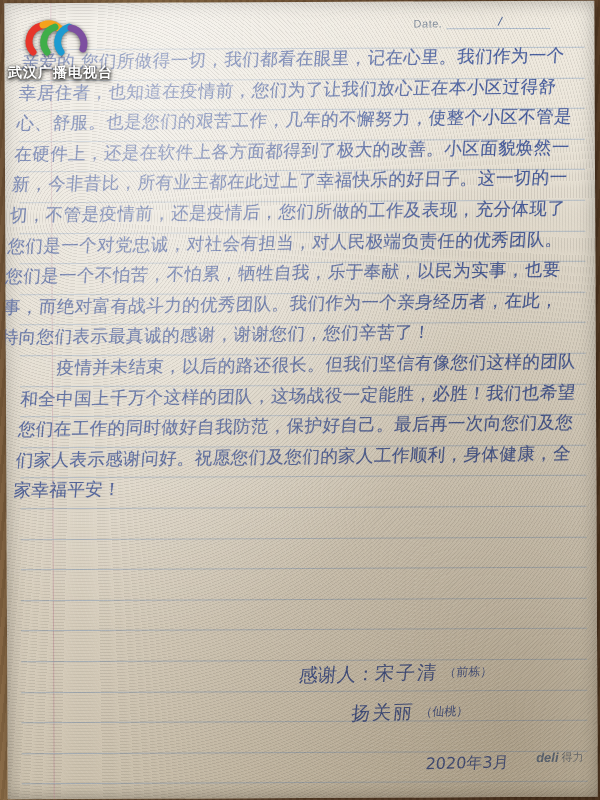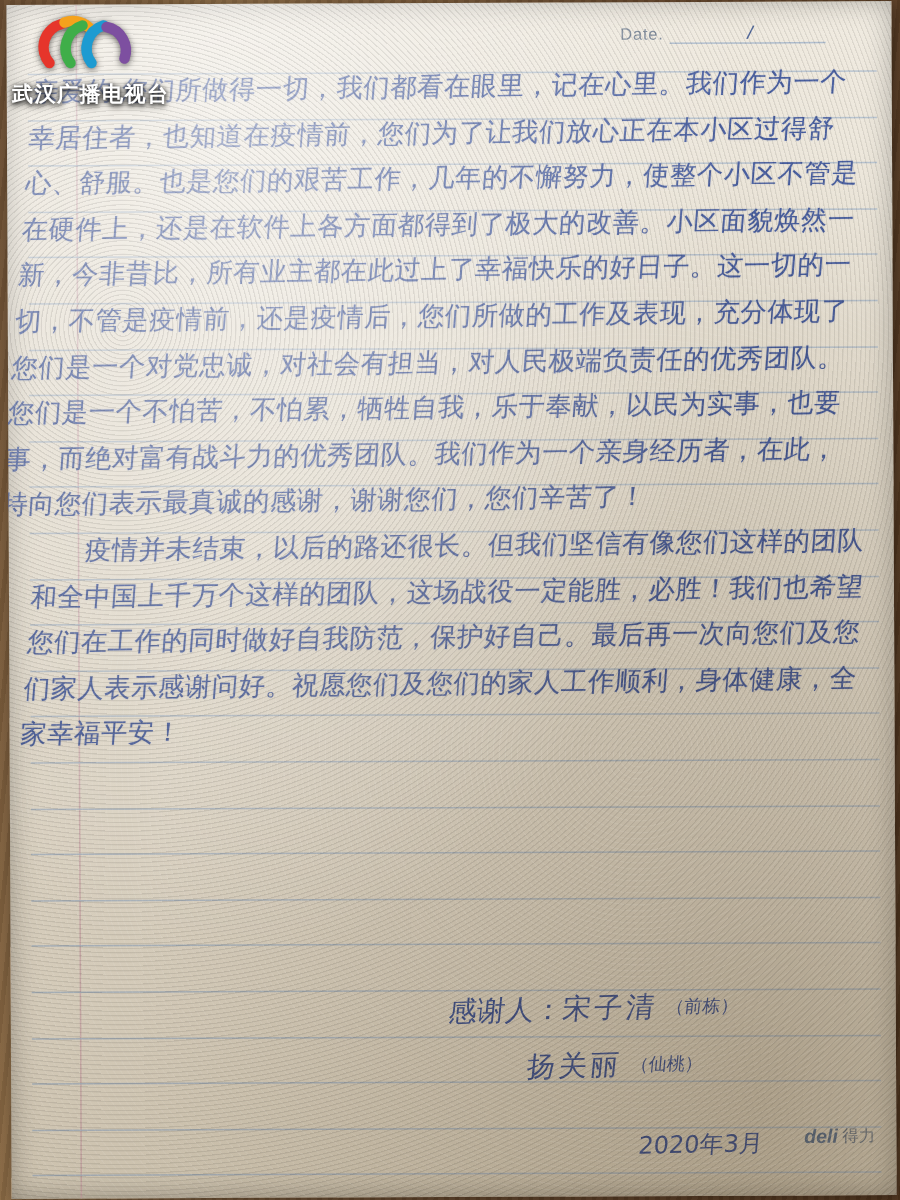--- a/index.html
+++ b/index.html
@@ -183,21 +183,21 @@
   .pad-brand .mark {
     font-style: italic;
     font-weight: bold;
     font-size: 13px;
     color: #30507f;
   }
   
   .watermark {
     position: absolute;
     left: 8px;
-    top: 8px;
+    top: 18px;
     z-index: 10;
     display: flex;
     flex-direction: column;
     align-items: center;
     gap: 2px;
     filter: drop-shadow(0 1px 2px rgba(0,0,0,0.6));
   }
   .wm-logo {
     width: 96px;
     height: 44px;

